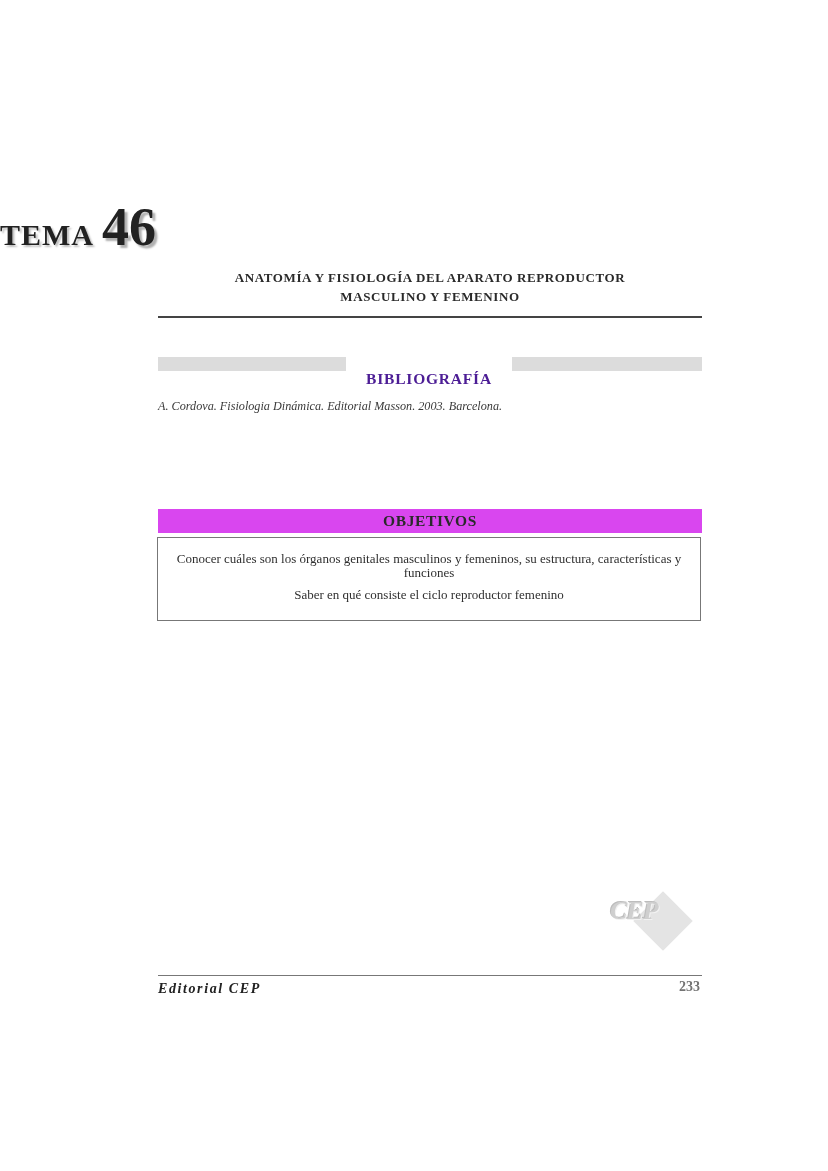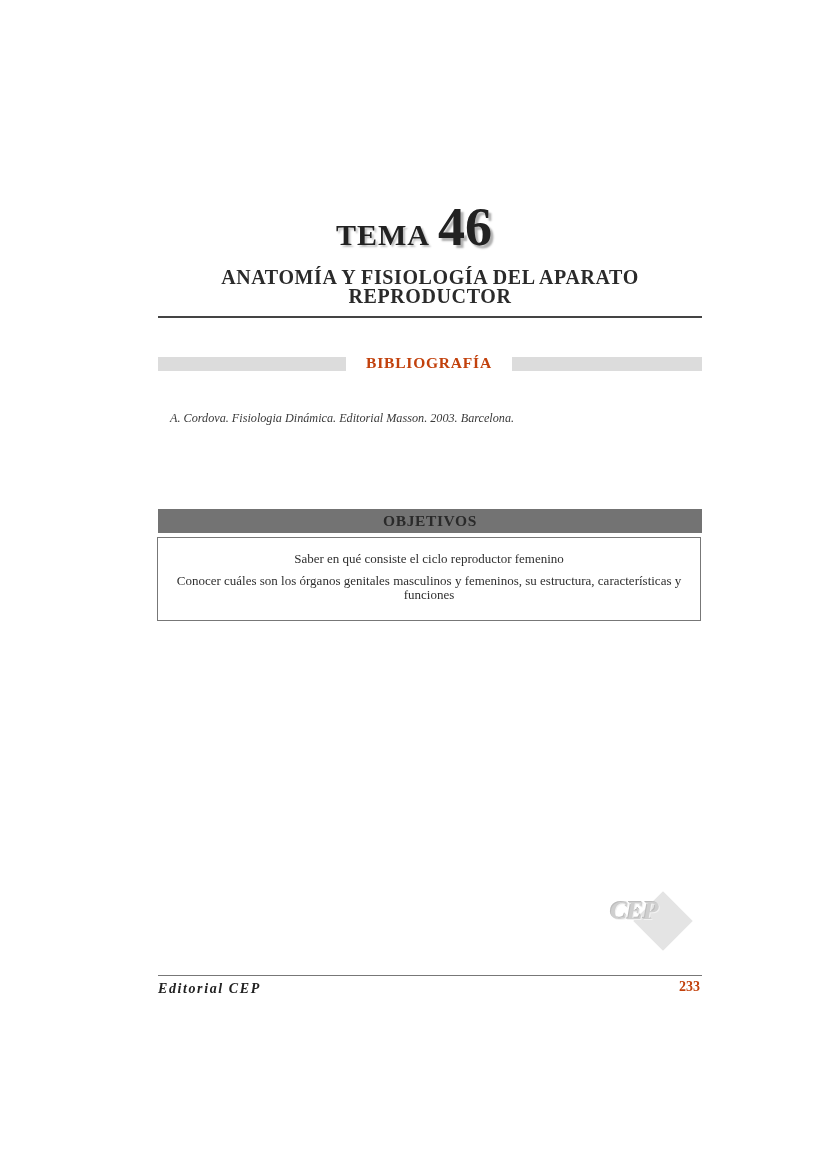--- a/index.html
+++ b/index.html
@@ -14,21 +14,21 @@
       overflow: hidden;
       font-family: "Liberation Serif", "DejaVu Serif", serif;
       color: #222222;
     }
     .abs { position: absolute; }
 
     
     .tema {
       left: 0; width: 828px;
       top: 196px;
-      text-align: center;
+      text-align: left;
       white-space: nowrap;
     }
     .tema-word {
       font-size: 30px;
       font-weight: bold;
       letter-spacing: 1px;
       color: #222;
       text-shadow: 2px 2px 2px #bdbdbd;
       vertical-align: baseline;
     }
@@ -38,21 +38,21 @@
       color: #222;
       text-shadow: 3px 3px 2px #b0b0b0;
       margin-left: 8px;
       vertical-align: baseline;
     }
 
     .subtitle {
       left: 158px; width: 544px;
       top: 268px;
       text-align: center;
-      font-size: 20px;
+      font-size: 13px;
       font-weight: bold;
       line-height: 19px;
       letter-spacing: 0.6px;
       color: #2a2a2a;
     }
     .rule-top {
       left: 158px; width: 544px;
       top: 316px;
       height: 0;
       border-top: 2px solid #444;
@@ -61,47 +61,47 @@
     
     .bib-bar-left {
       left: 158px; top: 357px; width: 188px; height: 14px;
       background: #dcdcdc;
     }
     .bib-bar-right {
       left: 512px; top: 357px; width: 190px; height: 14px;
       background: #dcdcdc;
     }
     .bib-title {
-      left: 346px; width: 166px; top: 354px;
+      left: 346px; width: 166px; top: 370px;
       text-align: center;
       font-size: 15.5px;
       font-weight: bold;
       letter-spacing: 0.8px;
-      color: #c2410c;
+      color: #4c1d95;
     }
 
     .bib-list {
       left: 158px; width: 546px; top: 400px;
-      margin: 12px; padding: 0;
+      margin: 0; padding: 0;
       list-style: none;
       font-style: italic;
       font-size: 12.2px;
       line-height: 13px;
       color: #3a3a3a;
       font-family: Liberation Serif, serif;
     }
     .bib-list li {
       margin: 0 0 7px 0;
       padding: 0;
     }
 
     
     .obj-header {
       left: 158px; width: 544px; top: 509px; height: 24px;
-      background: #737373;
+      background: #d946ef;
       text-align: center;
       font-size: 15.5px;
       font-weight: bold;
       letter-spacing: 0.6px;
       line-height: 24px;
       color: #2a2a2a;
     }
     .obj-box {
       left: 157px; width: 542px; top: 537px; height: 82px;
       border: 1.5px solid #777;
@@ -153,49 +153,50 @@
       font-size: 14px;
       letter-spacing: 1.6px;
       color: #222;
       text-align: right;
     }
     .footer-right {
       left: 640px; width: 60px; top: 979px;
       text-align: right;
       font-weight: bold;
       font-size: 14px;
-      color: #c2410c;
+      color: #737373;
     }
   </style>
 </head>
 <body>
 
 <div class="abs tema">
   <span class="tema-word">TEMA</span><span class="tema-num">46</span>
 </div>
 
 <div class="abs subtitle">
   <div>ANATOMÍA Y FISIOLOGÍA DEL APARATO REPRODUCTOR</div>
+  <div>MASCULINO Y FEMENINO</div>
 </div>
 
 <div class="abs rule-top"></div>
 
 <div class="abs bib-bar-left"></div>
 <div class="abs bib-title">BIBLIOGRAFÍA</div>
 <div class="abs bib-bar-right"></div>
 
 <ul class="abs bib-list">
   <li>A. Cordova. Fisiologia Dinámica. Editorial Masson. 2003. Barcelona.</li>
 </ul>
 
 <div class="abs obj-header">OBJETIVOS</div>
 <div class="abs obj-box">
   <ul class="obj-list">
+    <li>Conocer cuáles son los órganos genitales masculinos y femeninos, su estructura, características y funciones</li>
     <li>Saber en qué consiste el ciclo reproductor femenino</li>
-    <li>Conocer cuáles son los órganos genitales masculinos y femeninos, su estructura, características y funciones</li>
   </ul>
 </div>
 
 <div class="abs logo">
   <div class="logo-diamond"></div>
   <div class="logo-text">CEP</div>
 </div>
 
 <div class="abs rule-bottom"></div>
 <div class="abs footer-left">Editorial CEP</div>

